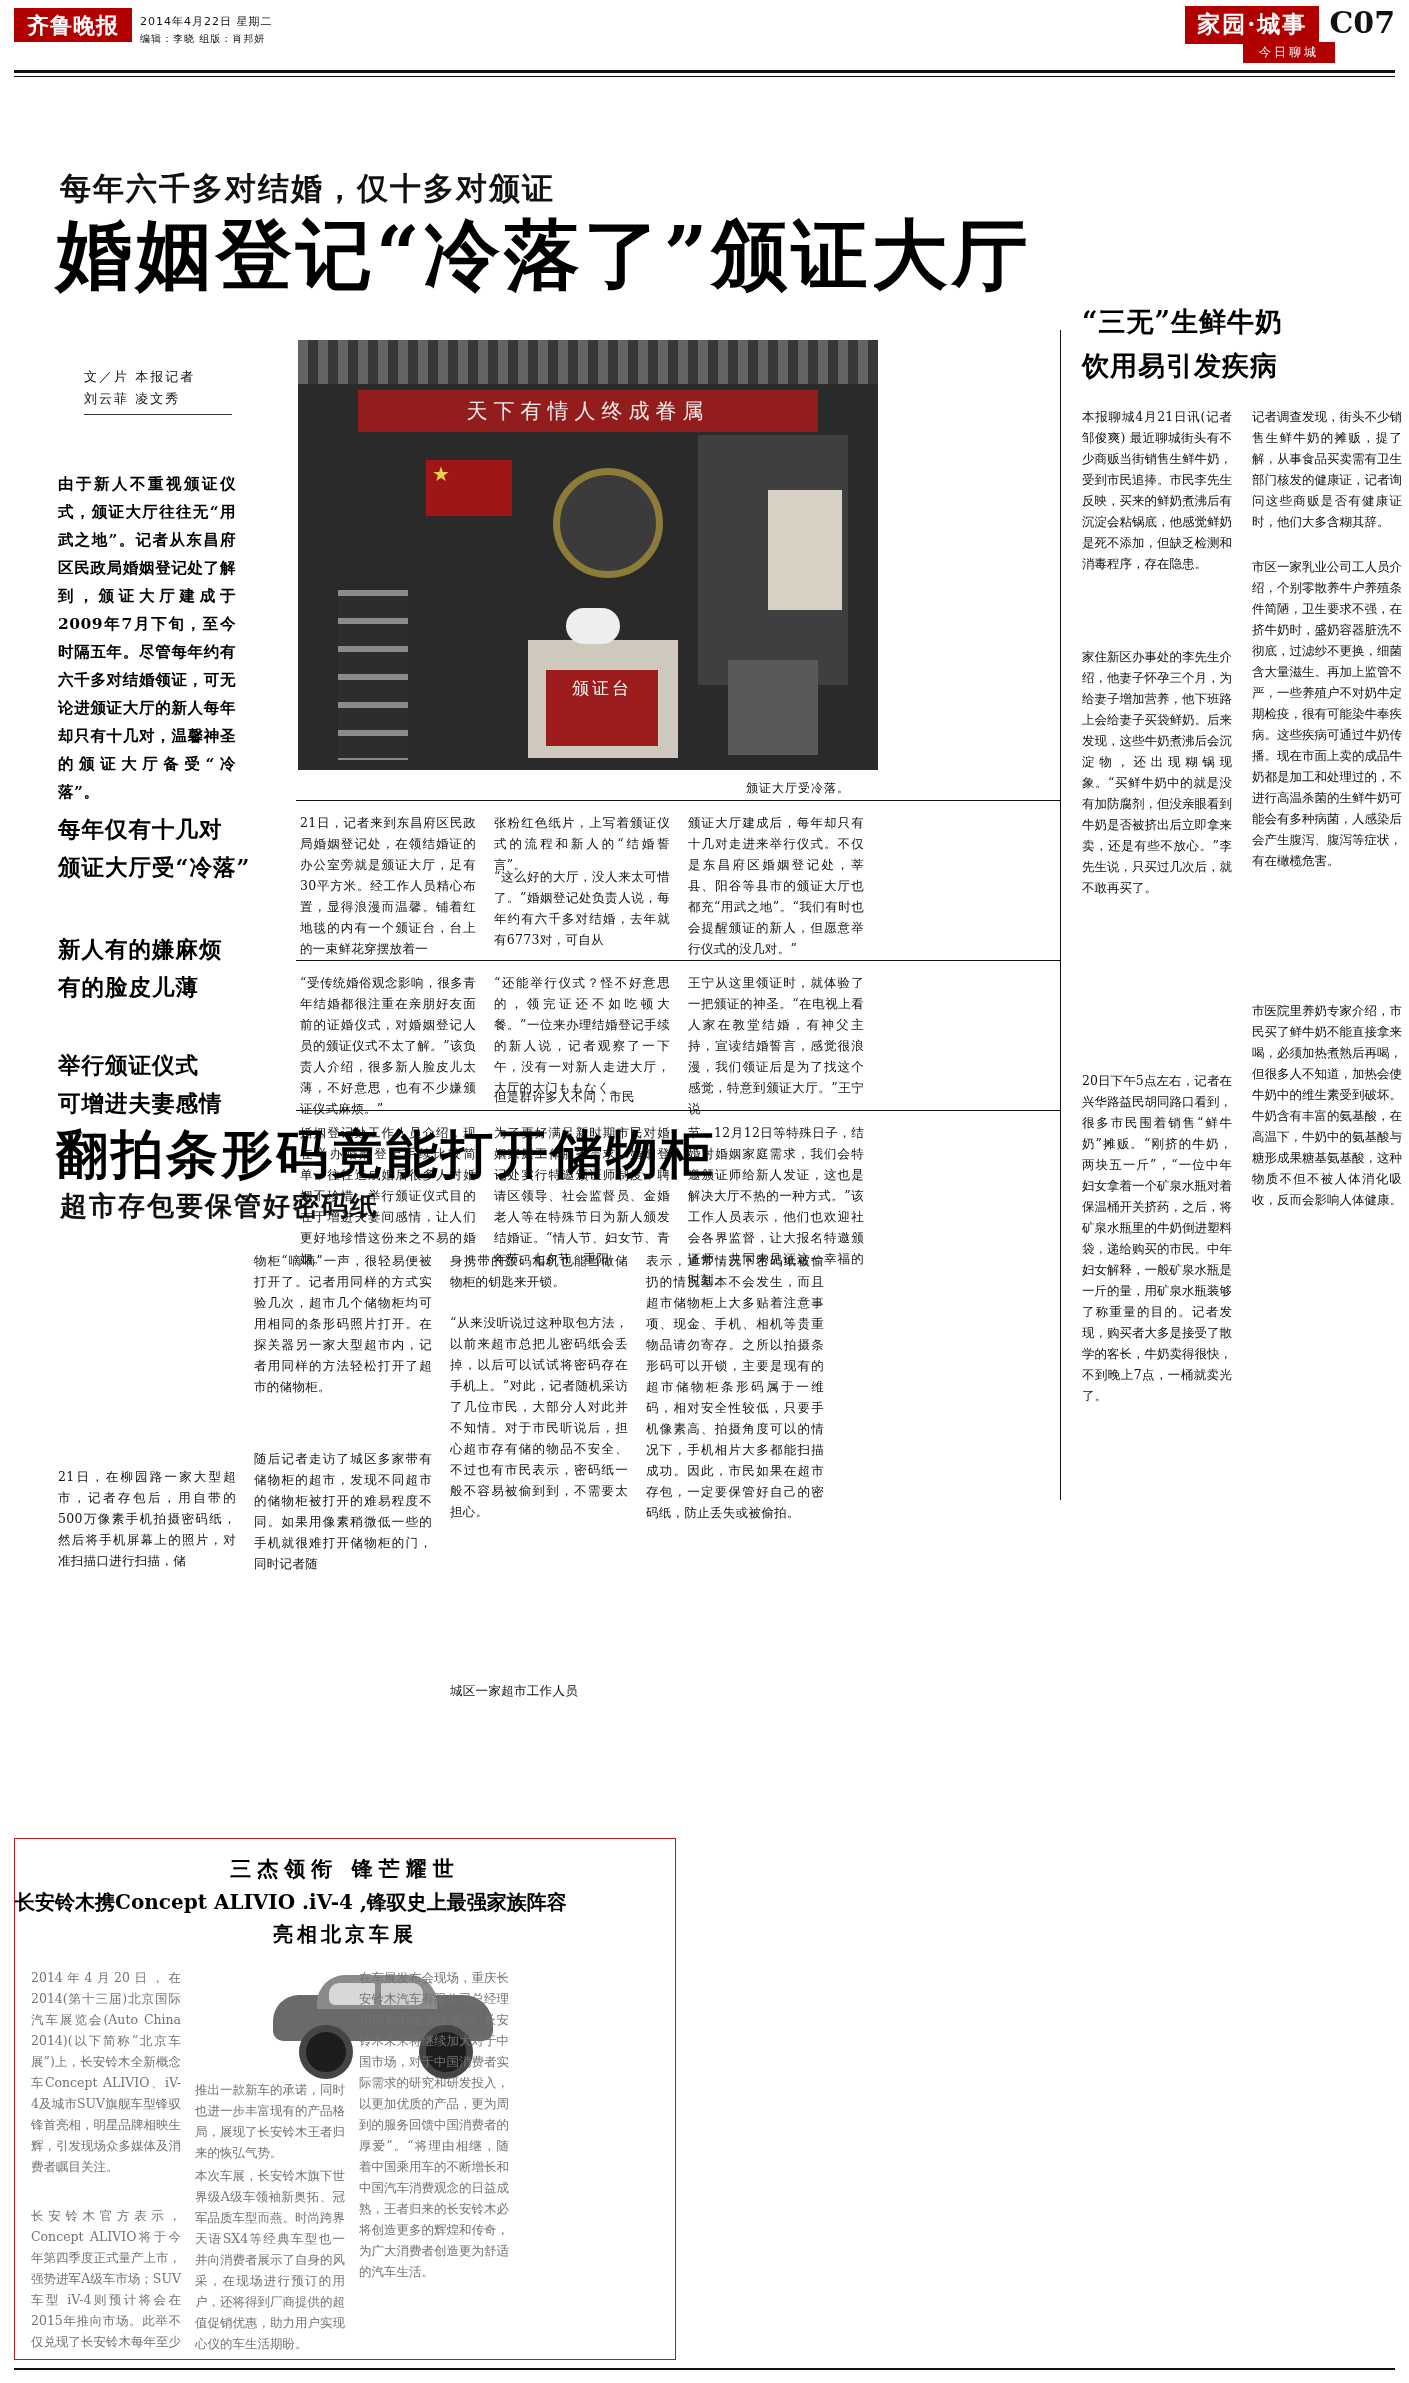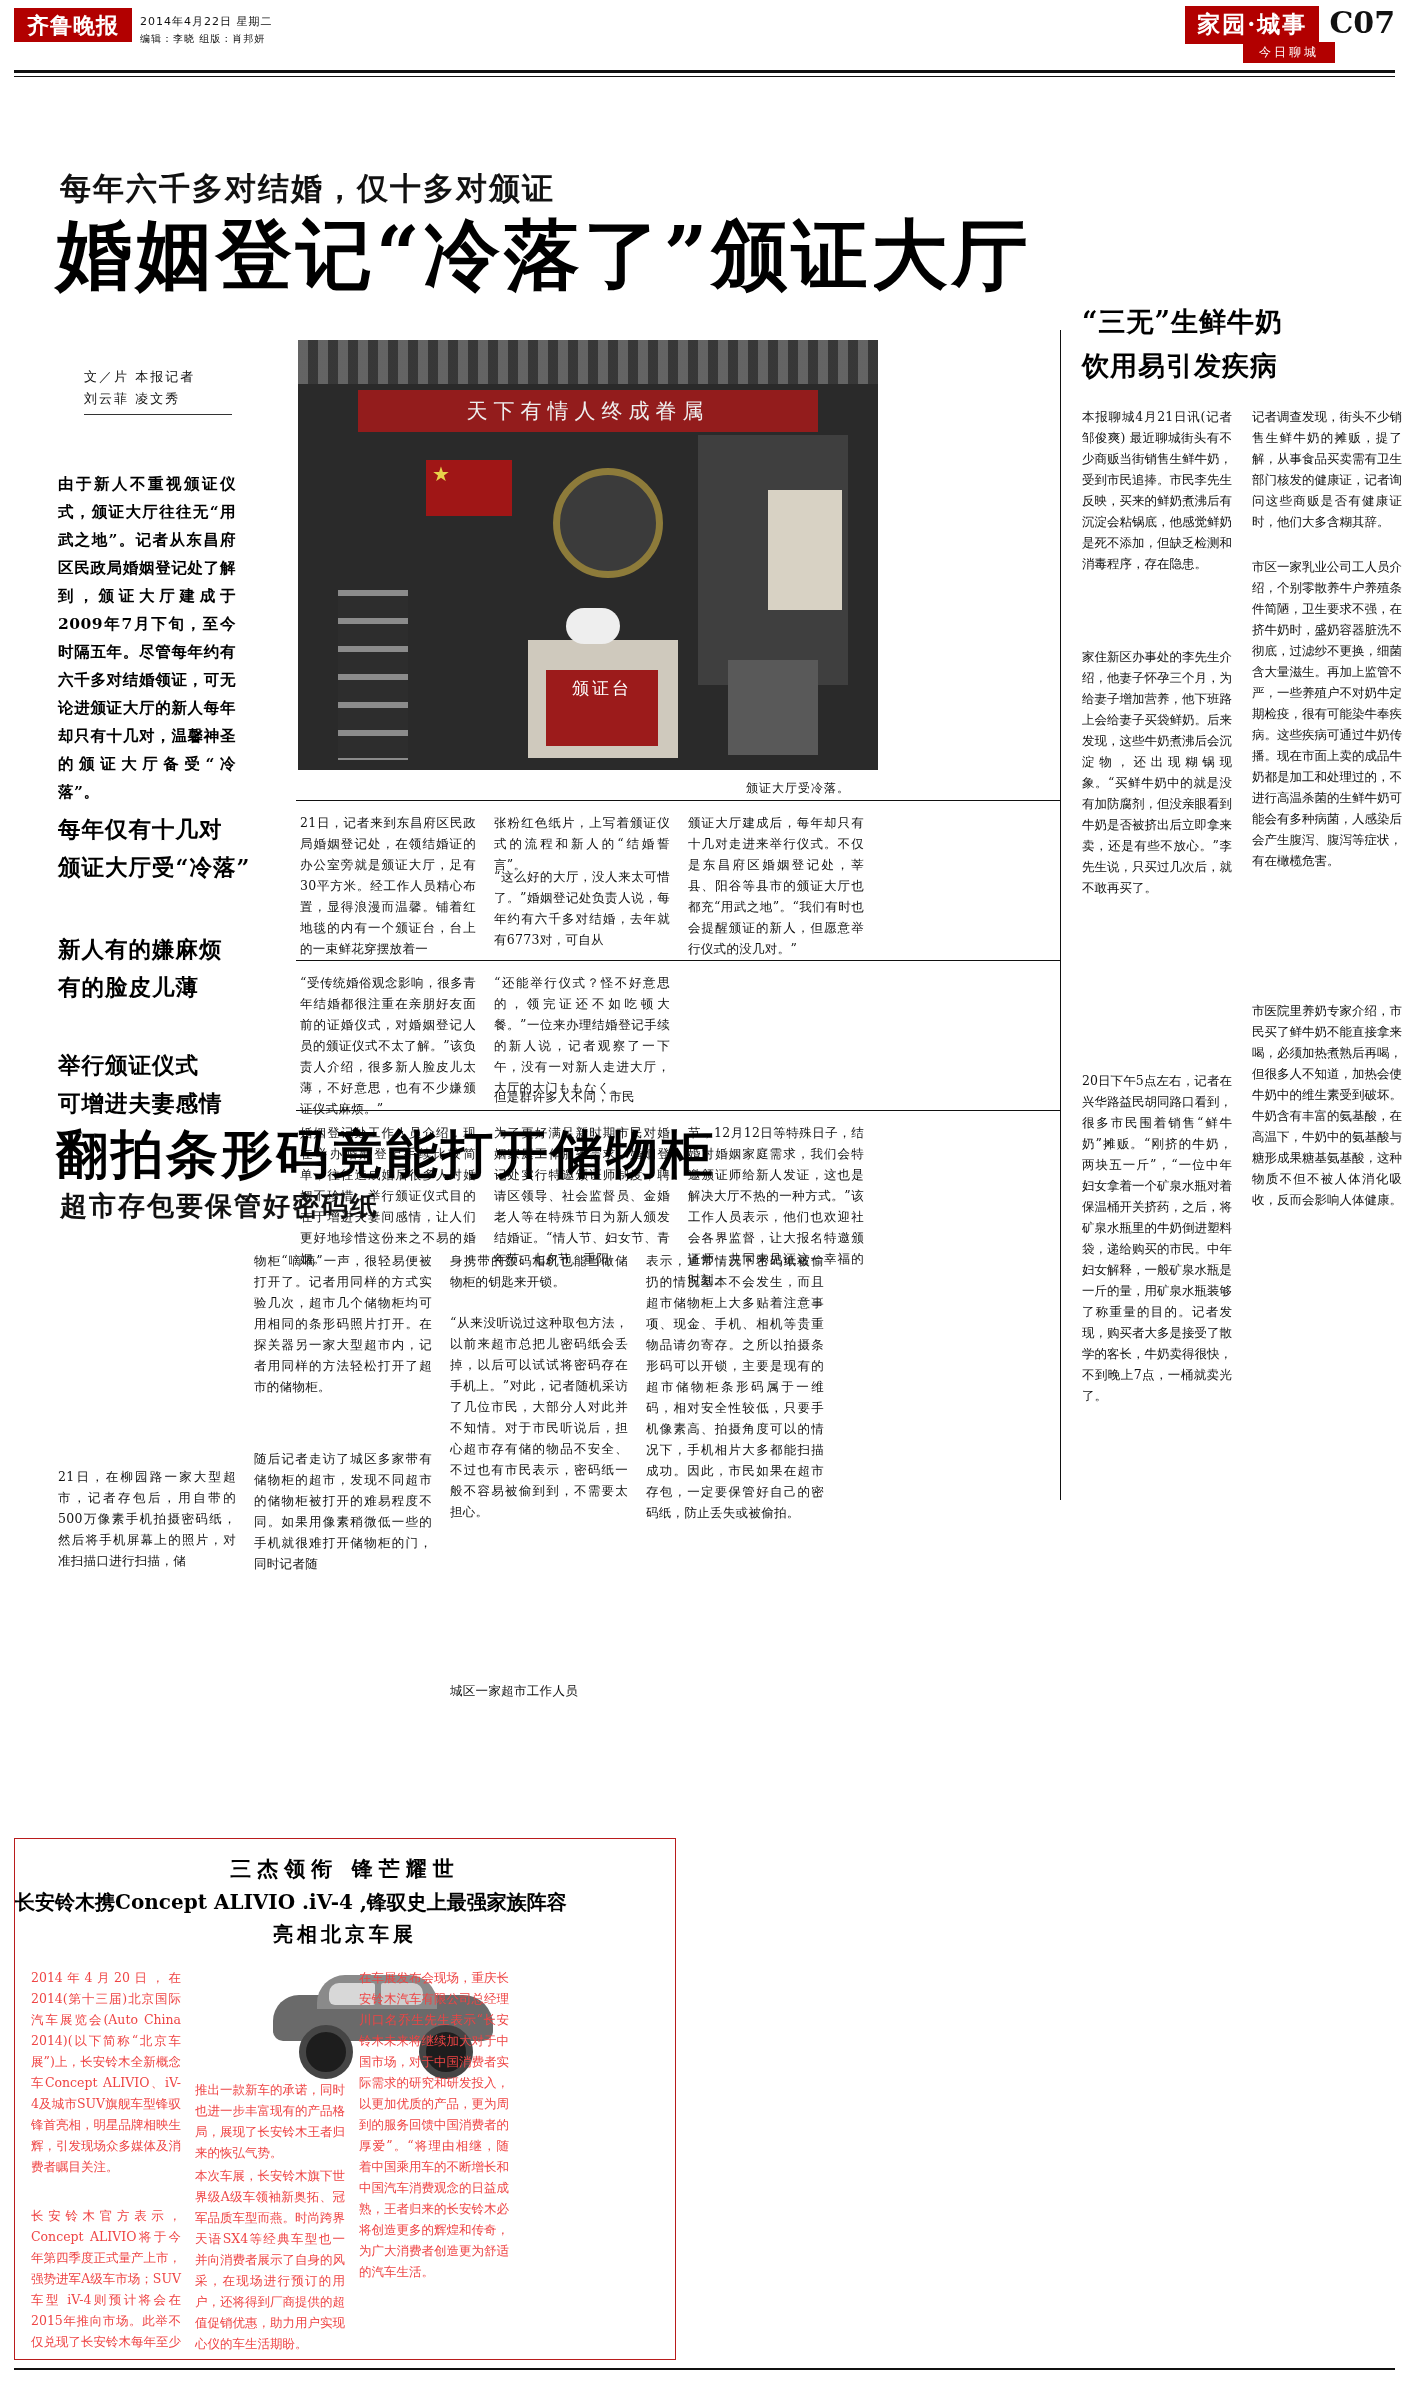--- a/index.html
+++ b/index.html
@@ -89,21 +89,21 @@
             font-family:"DejaVu Serif","Liberation Serif",serif;font-weight:bold;font-size:20px;letter-spacing:0px;}
   .ad-line3{position:absolute;left:0;top:82px;width:660px;text-align:center;
             font-family:"DejaVu Serif","Liberation Serif",serif;font-weight:bold;font-size:20px;letter-spacing:4px;}
   .ad-car{position:absolute;left:258px;top:130px;width:220px;height:96px;}
   .ad-car .body{position:absolute;left:0;top:26px;width:220px;height:46px;background:#6a6a6a;border-radius:26px 30px 10px 10px;}
   .ad-car .roof{position:absolute;left:44px;top:6px;width:120px;height:34px;background:#8a8a8a;border-radius:28px 28px 0 0;}
   .ad-car .w1{position:absolute;left:56px;top:14px;width:46px;height:22px;background:#d8d8d8;border-radius:10px 2px 2px 6px;}
   .ad-car .w2{position:absolute;left:108px;top:14px;width:42px;height:22px;background:#cfcfcf;border-radius:2px 10px 6px 2px;}
   .ad-car .wheel{position:absolute;top:56px;width:40px;height:40px;border-radius:50%;background:#1d1d1d;border:7px solid #454545;}
   .ad-col{position:absolute;font-family:"DejaVu Serif","Liberation Serif",serif;font-size:12.5px;line-height:21px;
-          text-align:justify;color:#ef4444;}
+          text-align:justify;color:#737373;}
   .bottom-rule{position:absolute;left:14px;top:2368px;width:1381px;height:2px;background:#111;}
 </style>
 </head>
 <body>
 
 <div class="page">
 
   <div class="masthead">
     <div class="mh-logo">齐鲁晚报</div>
     <div class="mh-date">2014年4月22日  星期二</div>
@@ -154,20 +154,21 @@
   <div class="colrule" style="left:296px;top:1110px;width:764px;height:1px;"></div>
 
   <div class="col" style="left:300px;top:812px;width:176px;">21日，记者来到东昌府区民政局婚姻登记处，在领结婚证的办公室旁就是颁证大厅，足有30平方米。经工作人员精心布置，显得浪漫而温馨。铺着红地毯的内有一个颁证台，台上的一束鲜花穿摆放着一</div>
   <div class="col" style="left:494px;top:812px;width:176px;">张粉红色纸片，上写着颁证仪式的流程和新人的“结婚誓言”。</div>
   <div class="col" style="left:494px;top:866px;width:176px;">“这么好的大厅，没人来太可惜了。”婚姻登记处负责人说，每年约有六千多对结婚，去年就有6773对，可自从</div>
   <div class="col" style="left:688px;top:812px;width:176px;">颁证大厅建成后，每年却只有十几对走进来举行仪式。不仅是东昌府区婚姻登记处，莘县、阳谷等县市的颁证大厅也都充“用武之地”。“我们有时也会提醒颁证的新人，但愿意举行仪式的没几对。”</div>
 
   <div class="col" style="left:300px;top:972px;width:176px;">“受传统婚俗观念影响，很多青年结婚都很注重在亲朋好友面前的证婚仪式，对婚姻登记人员的颁证仪式不太了解。”该负责人介绍，很多新人脸皮儿太薄，不好意思，也有不少嫌颁证仪式麻烦。”</div>
   <div class="col" style="left:494px;top:972px;width:176px;">“还能举行仪式？怪不好意思的，领完证还不如吃顿大餐。”一位来办理结婚登记手续的新人说，记者观察了一下午，没有一对新人走进大厅，大厅的大门ももなく。</div>
   <div class="col" style="left:494px;top:1086px;width:176px;">但是群许多人不同，市民</div>
+  <div class="col" style="left:688px;top:972px;width:176px;">王宁从这里领证时，就体验了一把颁证的神圣。“在电视上看人家在教堂结婚，有神父主持，宣读结婚誓言，感觉很浪漫，我们领证后是为了找这个感觉，特意到颁证大厅。”王宁说</div>
 
   <div class="col" style="left:300px;top:1122px;width:176px;">婚姻登记处工作人员介绍，现在举办婚姻登记手续比较简单，往往造成婚后很多人对婚姻不珍惜，举行颁证仪式目的在于增进夫妻间感情，让人们更好地珍惜这份来之不易的婚姻。</div>
   <div class="col" style="left:494px;top:1122px;width:176px;">为了更好满足新时期市民对婚姻家庭工作服务需求，婚姻登记处实行特邀颁证师制度，聘请区领导、社会监督员、金婚老人等在特殊节日为新人颁发结婚证。“情人节、妇女节、青年节、七夕节、重阳</div>
   <div class="col" style="left:688px;top:1122px;width:176px;">节，12月12日等特殊日子，结婚对婚姻家庭需求，我们会特邀颁证师给新人发证，这也是解决大厅不热的一种方式。”该工作人员表示，他们也欢迎社会各界监督，让大报名特邀颁证师，共同来见证这一幸福的时刻。</div>
 
   <div class="h2-main">翻拍条形码竟能打开储物柜</div>
   <div class="h2-sub">超市存包要保管好密码纸</div>
 
   <div class="col" style="left:58px;top:1466px;width:178px;">21日，在柳园路一家大型超市，记者存包后，用自带的500万像素手机拍摄密码纸，然后将手机屏幕上的照片，对准扫描口进行扫描，储</div>
   <div class="col" style="left:254px;top:1250px;width:178px;">物柜“嘀嘀”一声，很轻易便被打开了。记者用同样的方式实验几次，超市几个储物柜均可用相同的条形码照片打开。在探关器另一家大型超市内，记者用同样的方法轻松打开了超市的储物柜。</div>

